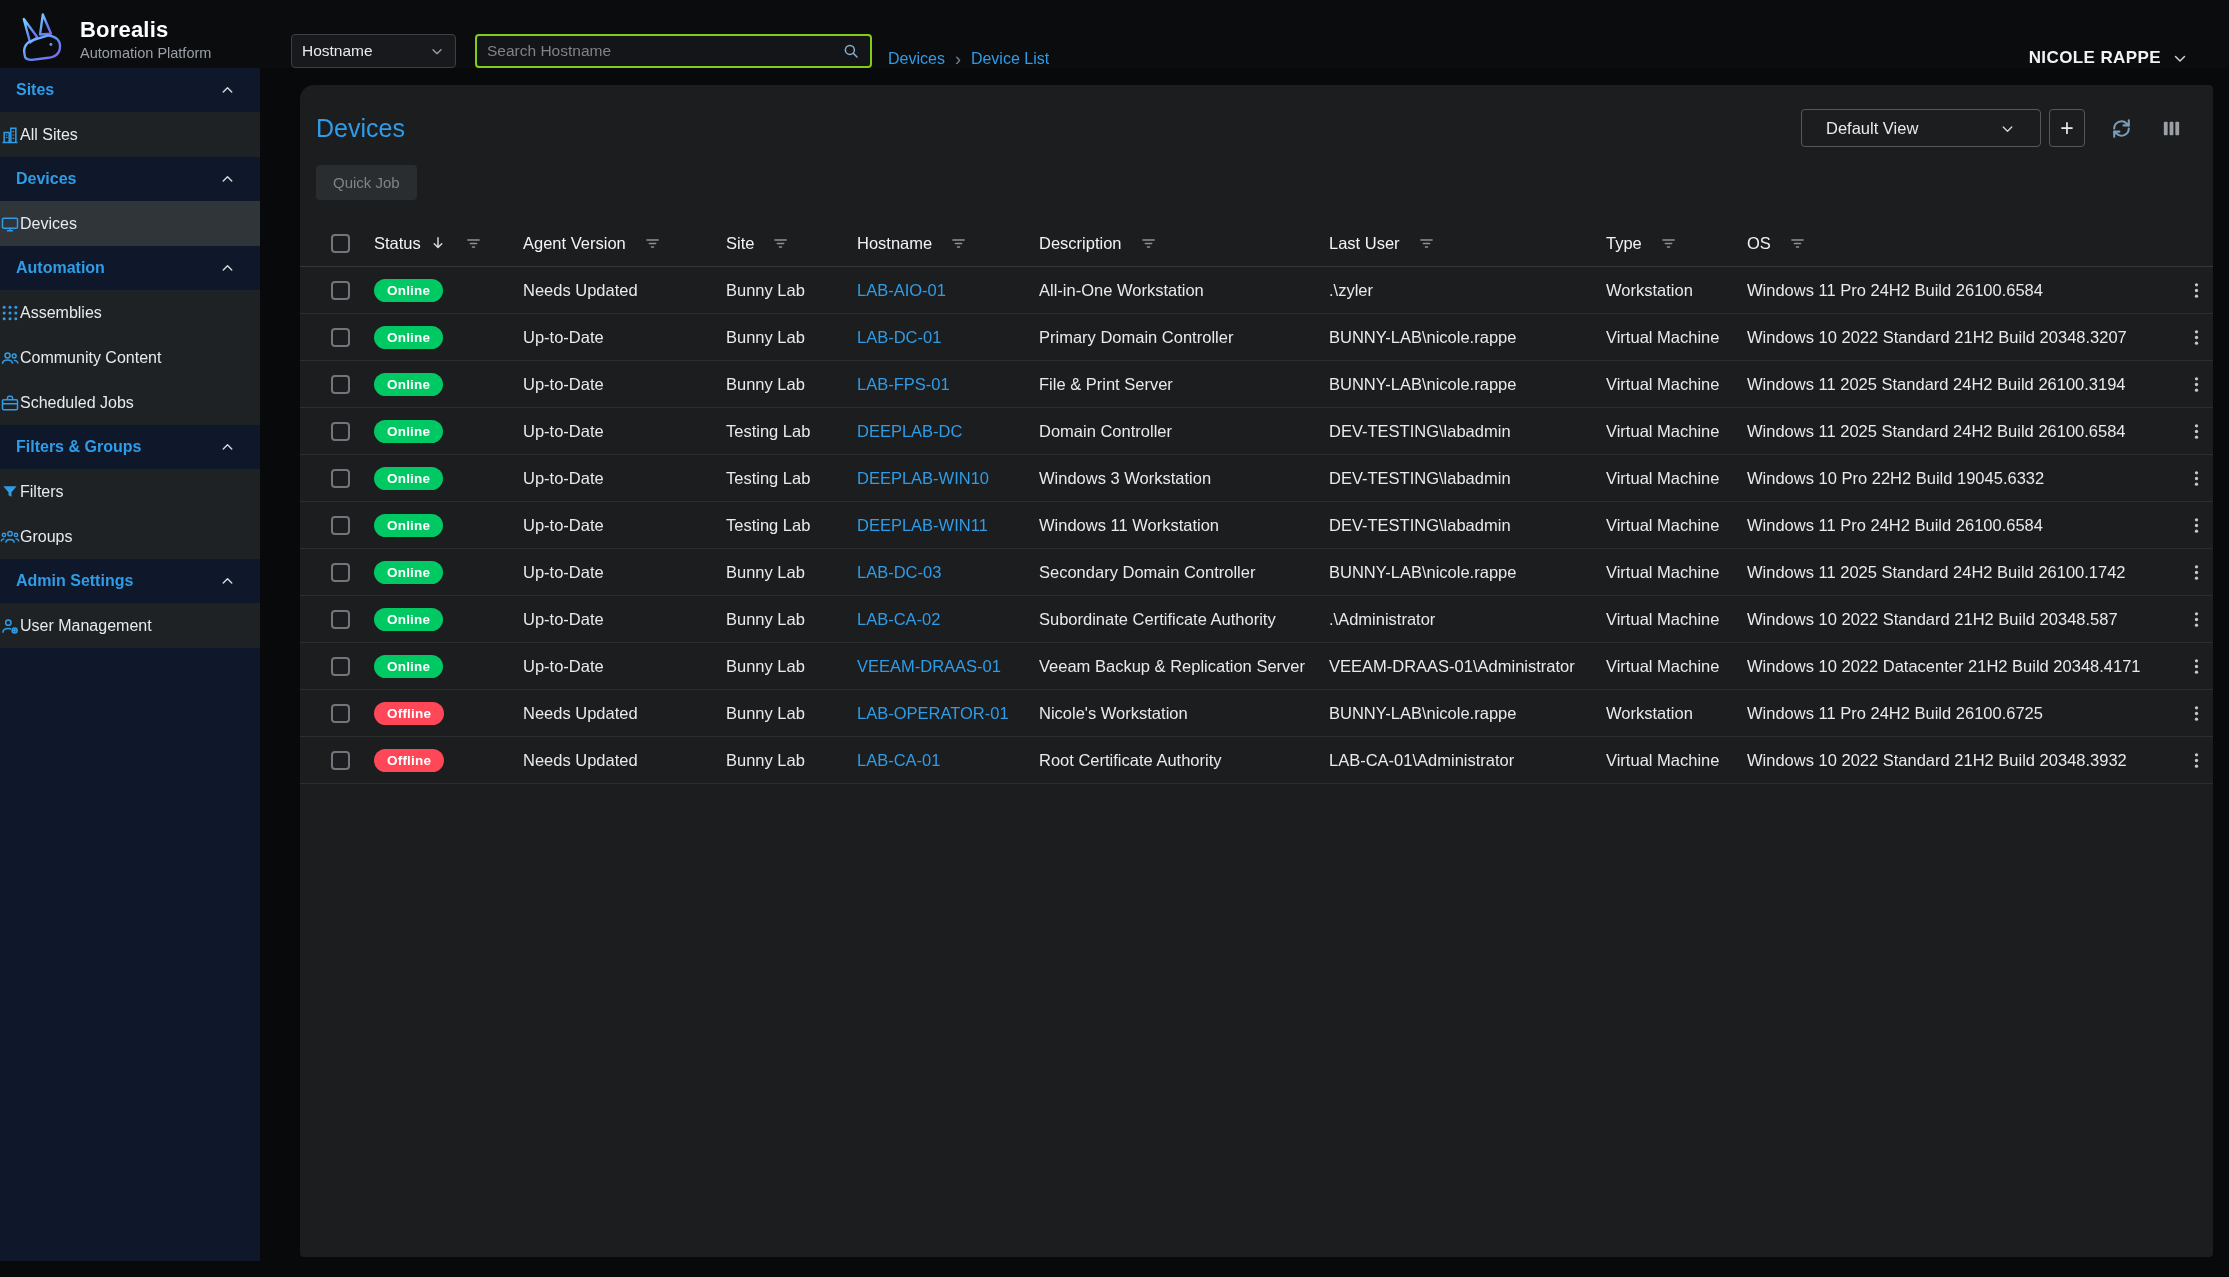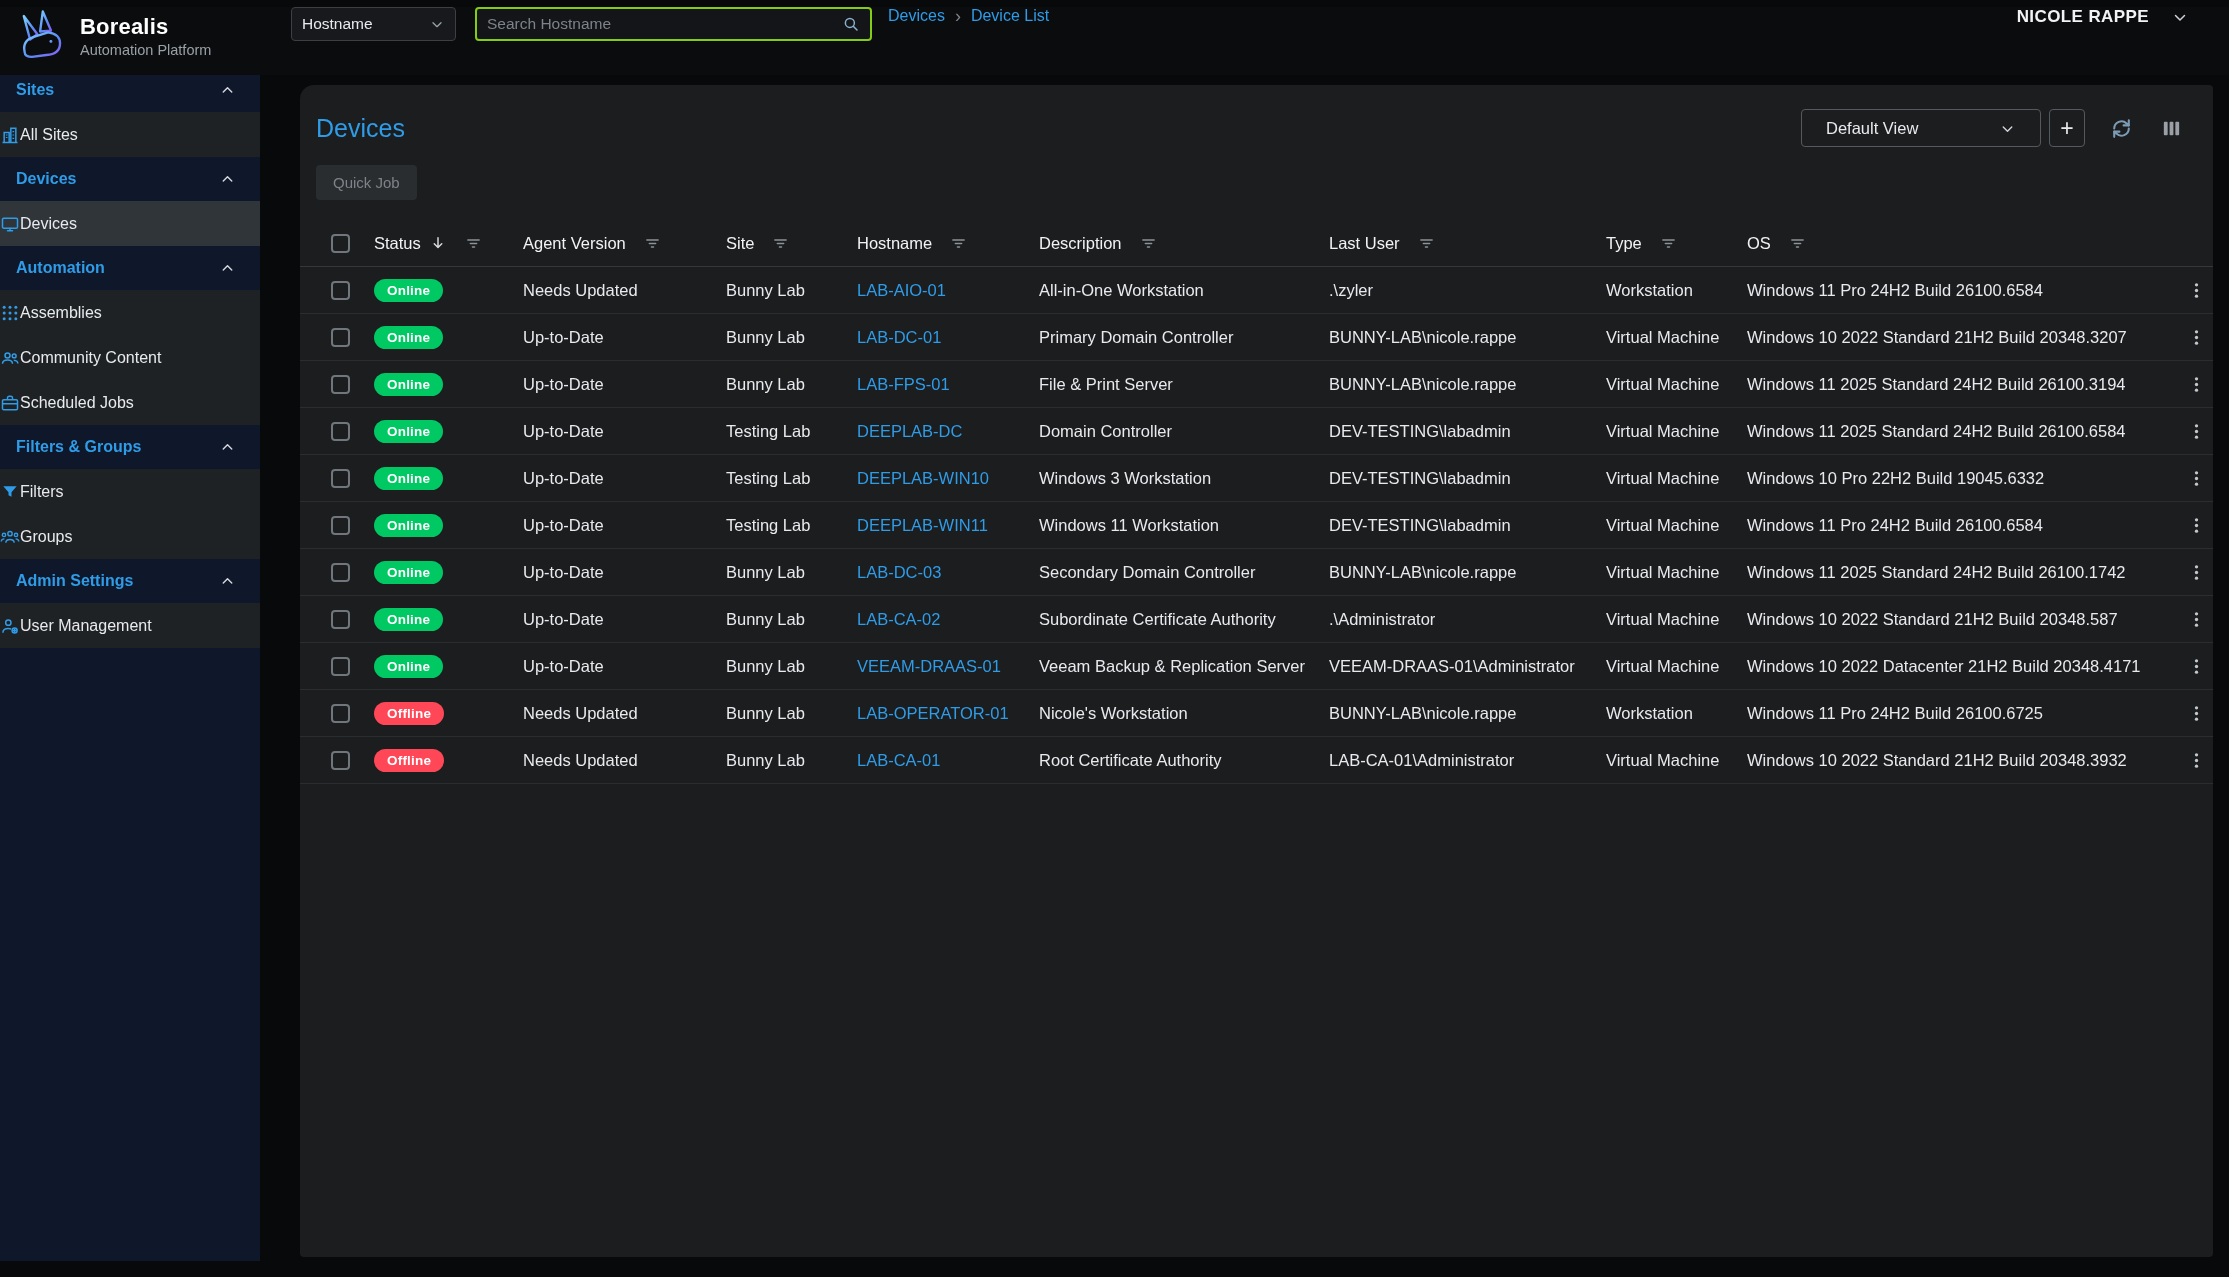--- a/index.html
+++ b/index.html
@@ -1,34 +1,34 @@
 <!DOCTYPE html>
 <html style="--accent: #2f9ce8; --green: #00c964; --red: #ff4757;"><head>
 <meta charset="utf-8">
 <style>
   *{margin:0;padding:0;box-sizing:border-box}
   html,body{width:2229px;height:1277px}
   body{background:#08090b;font-family:"Liberation Sans",sans-serif;color:#e8eaed;overflow:hidden;position:relative}
   svg{display:block}
 
   
-  .topbar{position:absolute;top:7px;left:0;right:0;height:68px;background:#0a0c0e;display:flex;align-items:flex-start;z-index:3}
+  .topbar{position:absolute;top:0;left:0;right:0;height:68px;background:#0a0c0e;display:flex;align-items:flex-end;z-index:3}
   .logo-row{width:283px;flex:0 0 283px;display:flex;align-items:center;gap:10px;padding-left:12px}
   .app-name{font-size:22px;font-weight:700;color:#fff;letter-spacing:.2px}
   .app-sub{font-size:14.5px;color:#9aa0a6;margin-top:2px}
   .host-select{margin-left:8px;width:165px;height:34px;background:#17191c;border:1px solid #3c4043;border-radius:4px;display:flex;align-items:center;justify-content:space-between;padding:0 10px;font-size:15.5px;color:#e8eaed;cursor:pointer}
   .chev{color:#9aa0a6;display:flex}
   .search-box{margin-left:19px;width:397px;height:34px;background:#131518;border:2px solid #84cc16;border-radius:4px;display:flex;align-items:center;padding:0 10px}
   .search-box input{flex:1;background:transparent;border:none;outline:none;color:#e8eaed;font-size:15.5px;font-family:inherit}
   .search-box input::placeholder{color:#7d8389}
   .search-icon{color:#8ab0cc;display:flex}
   .breadcrumb{margin-left:16px;display:flex;align-items:center;gap:10px;font-size:16px}
   .breadcrumb a{color:var(--accent,#2f9ce8);text-decoration:none;cursor:pointer}
   .crumb-sep{color:#7d8389;font-size:18px;line-height:1}
-  .user-menu{margin-left:auto;margin-right:40px;display:flex;align-items:center;gap:22px;font-size:17px;font-weight:600;letter-spacing:.4px;color:#f1f3f4;cursor:pointer}
+  .user-menu{margin-left:auto;margin-right:40px;display:flex;align-items:center;gap:10px;font-size:17px;font-weight:600;letter-spacing:.4px;color:#f1f3f4;cursor:pointer}
   .user-menu .chev{color:#cdd2d6}
 
   
   .sidebar{position:absolute;left:0;top:68px;width:260px;bottom:16px;background:#0f172a;z-index:2}
   .side-section{height:44px;display:flex;align-items:center;justify-content:space-between;padding:0 24px 0 16px;cursor:pointer}
   .side-section-label{color:var(--accent,#2f9ce8);font-size:16px;font-weight:700}
   .side-section .chev{color:#d5d9dd}
   .side-item{height:45px;display:flex;align-items:center;background:#1f2225;cursor:pointer}
   .side-item.selected{background:#30353a}
   .side-icon{color:var(--accent,#2f9ce8);display:flex;width:20px}

